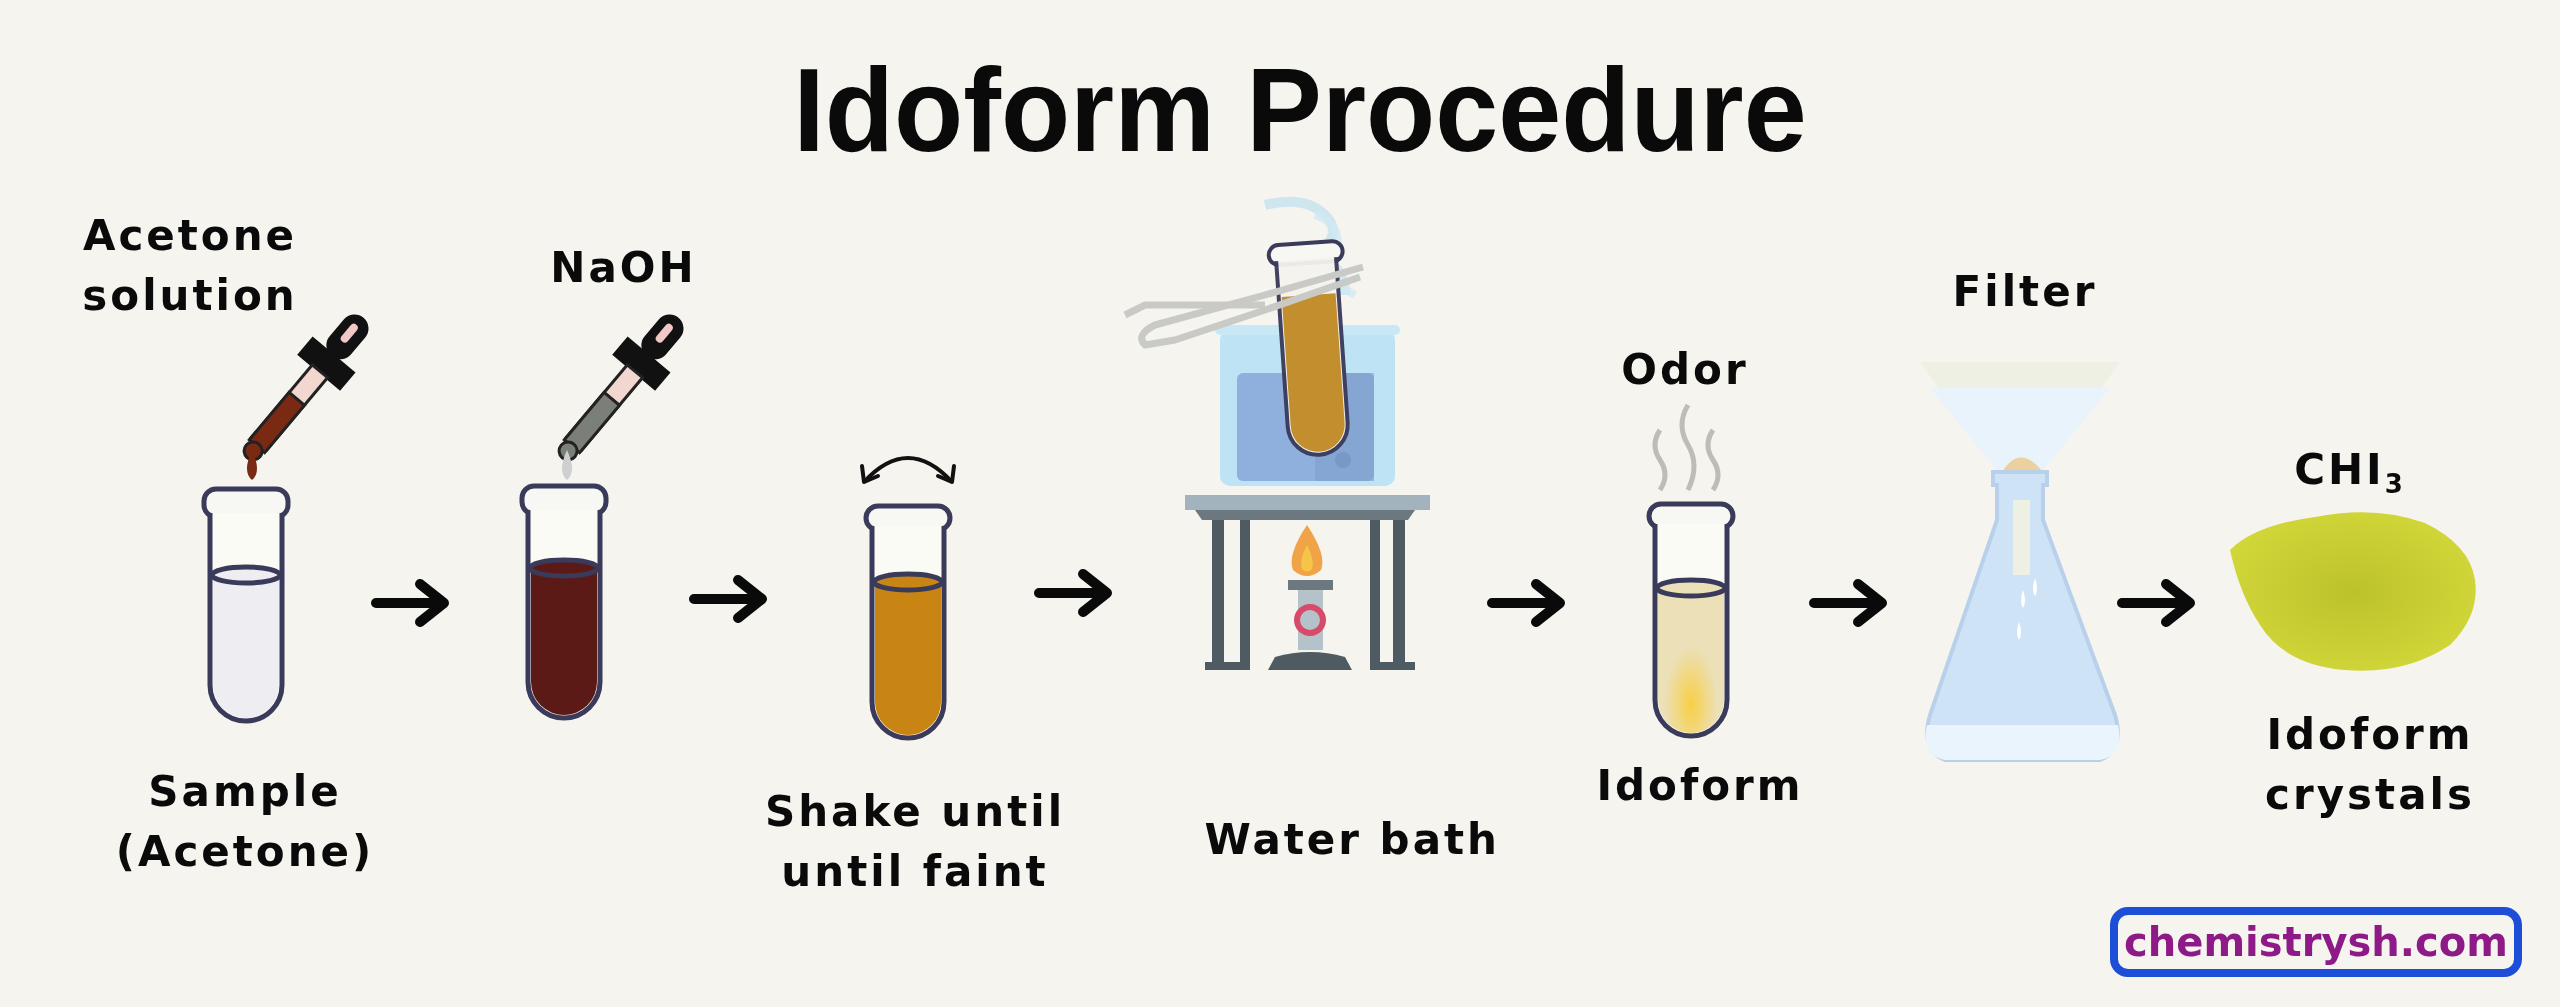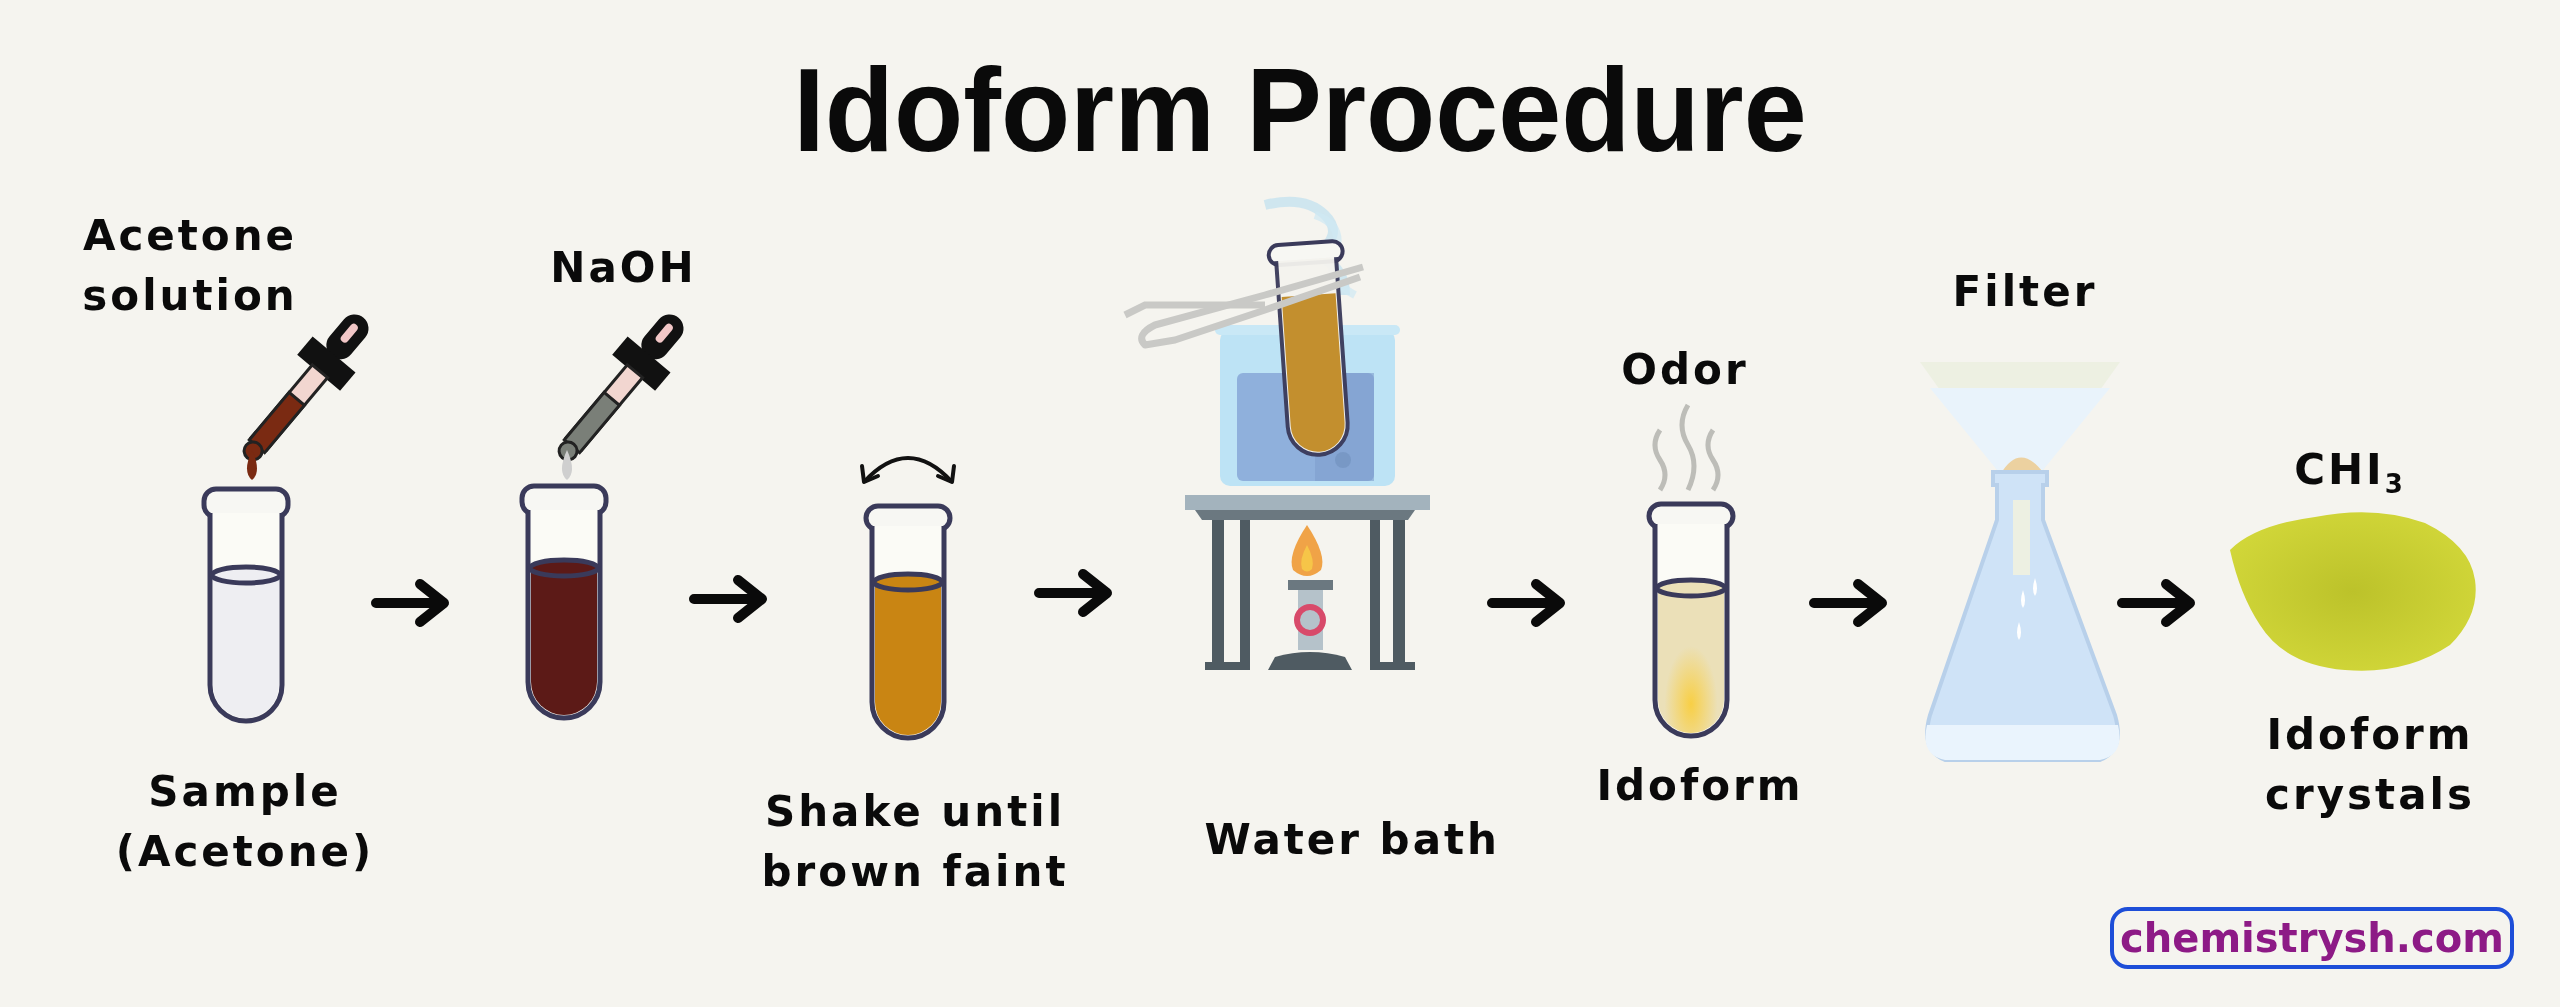--- a/index.html
+++ b/index.html
@@ -1,21 +1,21 @@
 <!DOCTYPE html>
 <html><head>
 <meta charset="utf-8">
 <style>
   html,body{margin:0;padding:0;}
   body{width:2560px;height:1007px;background:#f5f4ef;position:relative;overflow:hidden;font-family:"DejaVu Sans","Liberation Sans",sans-serif;color:#0a0a0a;}
   .abs{position:absolute;}
   .title{left:0;width:2600px;top:42px;text-align:center;font-family:"Liberation Sans",sans-serif;font-weight:700;font-size:118px;letter-spacing:0px;transform:scaleX(0.96);}
   .lbl{position:absolute;font-weight:700;font-size:42px;letter-spacing:3px;text-align:center;line-height:60px;white-space:nowrap;}
   .arrow{position:absolute;width:80px;height:50px;}
-  .badge{position:absolute;left:2110px;top:907px;width:396px;height:54px;border:4px solid #1d4ed8;border-radius:18px;color:#8d1a86;font-weight:700;font-size:40px;text-align:center;line-height:54px;box-sizing:content-box;}
+  .badge{position:absolute;left:2110px;top:907px;width:396px;height:54px;border:8px solid #1d4ed8;border-radius:18px;color:#8d1a86;font-weight:700;font-size:40px;text-align:center;line-height:54px;box-sizing:content-box;}
   sub{font-size:26px;}
   svg{position:absolute;overflow:visible;}
 </style>
 </head>
 <body>
 
 <div class="abs title">Idoform Procedure</div>
 
 <div class="lbl" style="left:70px;top:206px;width:240px;">
   <div>Acetone</div>
@@ -76,21 +76,21 @@
   <path d="M94 36 L96 20 M94 36 L80 30" stroke="#111" stroke-width="4" fill="none" stroke-linecap="round"></path>
 </svg>
 <svg style="left:862px;top:502px;" width="92" height="250" viewBox="0 0 92 250">
   <rect x="4" y="4" width="84" height="24" rx="12" fill="#f7f7f3" stroke="#3a3a5a" stroke-width="5"></rect>
   <path d="M10 24 V200 a36 36 0 0 0 72 0 V24" fill="#fbfbf6" stroke="#3a3a5a" stroke-width="5"></path>
   <path d="M13 80 V200 a33 33 0 0 0 66 0 V80 z" fill="#c98513"></path>
   <ellipse cx="46" cy="80" rx="34" ry="8" fill="#c98513" stroke="#3a3a5a" stroke-width="5"></ellipse>
 </svg>
 <div class="lbl" style="left:745px;top:782px;width:340px;">
   <div>Shake until</div>
-  <div>brown faint</div>
+  <div>until faint</div>
 </div>
 
 <svg class="arrow" style="left:1035px;top:568px;" viewBox="0 0 80 50">
     <path d="M4 25 H70 M48 6 L72 25 L48 44" fill="none" stroke="#0a0a0a" stroke-width="10" stroke-linecap="round" stroke-linejoin="round"></path>
   </svg>
 
 <svg style="left:1115px;top:195px;" width="330" height="580" viewBox="0 0 330 580">
 
   <path d="M150 10 q40 -10 60 10 q20 20 -10 40 q30 10 30 40" fill="none" stroke="#bfe0f0" stroke-width="10" opacity="0.7"></path>
   <path d="M200 20 q30 10 20 40 q-10 25 20 40" fill="none" stroke="#cfe8f3" stroke-width="8" opacity="0.7"></path>

